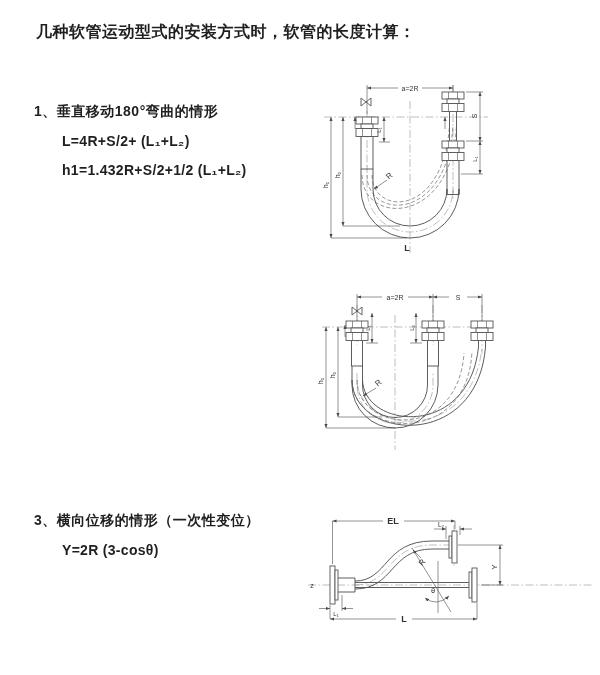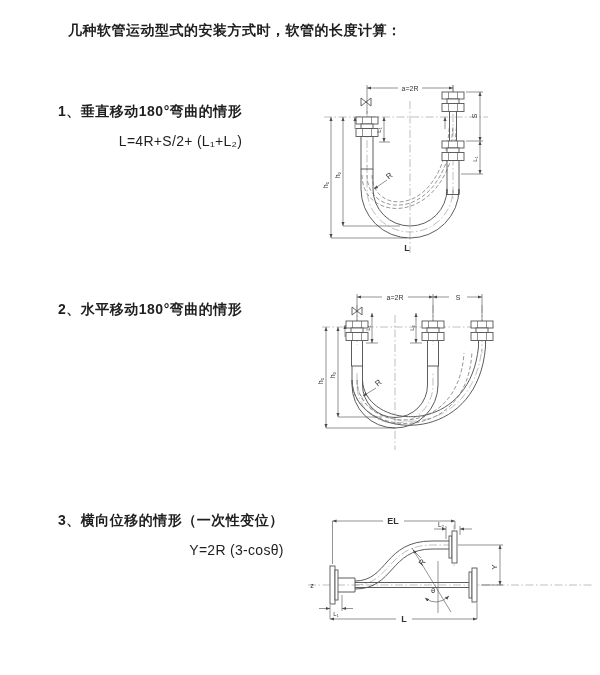--- a/index.html
+++ b/index.html
@@ -1,25 +1,25 @@
 <!DOCTYPE html>
 <html><head>
 <meta charset="utf-8">
 <style>
   html,body{margin:0;padding:0;}
   body{
     width:600px;height:675px;background:#ffffff;position:relative;
     font-family:"Liberation Sans","DejaVu Sans",sans-serif;color:#1f1f1f;overflow:hidden;
   }
   .page-title{
-    position:absolute;left:36px;top:22px;font-size:14px;font-weight:bold;letter-spacing:.5px;margin-left:32px;
+    position:absolute;left:36px;top:22px;font-size:16px;font-weight:bold;letter-spacing:.5px;
   }
-  .section{position:absolute;left:58px;text-align:right;}
+  .section{position:absolute;left:34px;}
   .sec-heading{font-size:14px;font-weight:bold;letter-spacing:.5px;margin:0 0 12px 0;}
-  .formula{font-size:14px;font-weight:normal;letter-spacing:.3px;margin:12px 0 13px 0;padding-left:28px;}
+  .formula{font-size:14px;font-weight:bold;letter-spacing:.3px;margin:12px 0 13px 0;padding-left:28px;}
   #sec1{top:103px;}
   #sec2{top:301px;}
   #sec3{top:512px;}
   .diagram{position:absolute;}
   #d1{left:310px;top:75px;}
   #d2{left:310px;top:285px;}
   #d3{left:300px;top:505px;}
   
   .ln{stroke:#545454;stroke-width:.95;fill:none}
   .lnf{stroke:#545454;stroke-width:.9;fill:#ffffff}
@@ -30,24 +30,24 @@
   svg text{fill:#333;font-family:"Liberation Sans","DejaVu Sans",sans-serif;}
 </style>
 </head>
 <body>
 
 <div class="page-title">几种软管运动型式的安装方式时，软管的长度计算：</div>
 
 <div class="section" id="sec1">
   <div class="sec-heading">1、垂直移动180°弯曲的情形</div>
   <div class="formula">L=4R+S/2+ (L₁+L₂)</div>
+  <div class="formula">h1=1.432R+S/2+1/2 (L₁+L₂)</div>
 </div>
 
 <div class="section" id="sec2">
-  <div class="sec-heading">2、水平移动180°弯曲的情形</div>
 </div>
 
 <div class="section" id="sec3">
   <div class="sec-heading">3、横向位移的情形（一次性变位）</div>
   <div class="formula">Y=2R (3-cosθ)</div>
 </div>
 
 <svg id="d1" class="diagram" width="285" height="185" viewBox="0 0 285 185">
   <defs>
     <pattern id="hb1" width="3.5" height="3.5" patternUnits="userSpaceOnUse">

